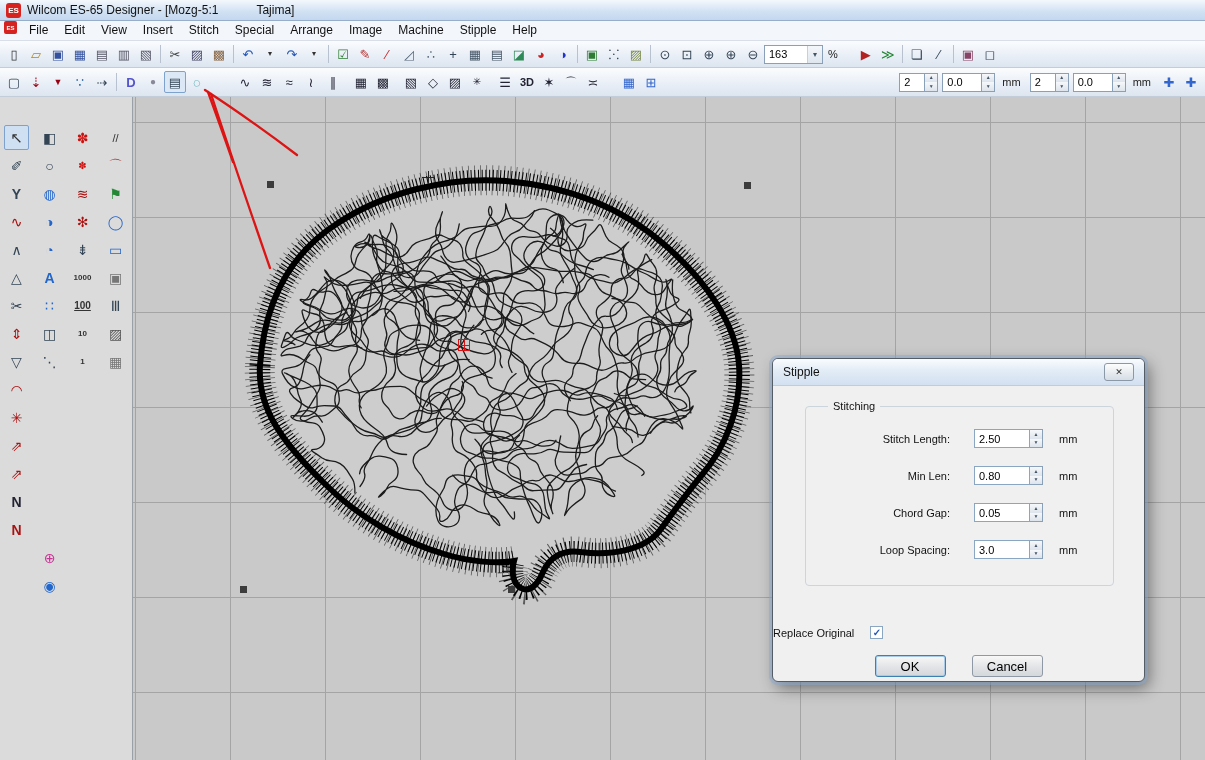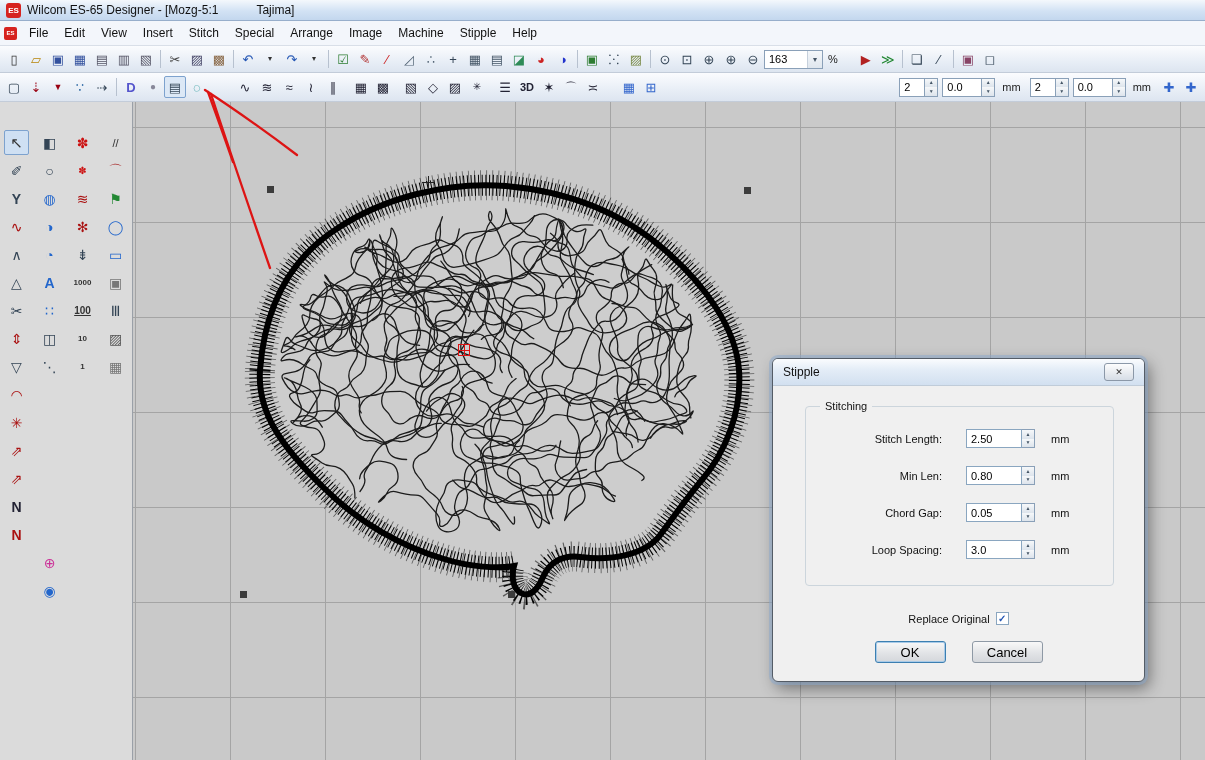--- a/index.html
+++ b/index.html
@@ -11,21 +11,21 @@
   
   .titlebar{height:21px;background:linear-gradient(#f4f8fc,#d2e2f4 55%,#c3d7ee);
     border-bottom:1px solid #97aecb;display:flex;align-items:center;gap:6px;padding:0 6px}
   .appicon{width:15px;height:15px;background:#d6231f;color:#fff;font-size:8px;font-weight:bold;
     display:flex;align-items:center;justify-content:center;border-radius:3px;flex:0 0 auto}
   .wtitle{font-size:12px;white-space:nowrap}
   .wtitle2{font-size:12px;margin-left:32px;white-space:nowrap}
 
   
   .menubar{height:20px;background:#f3f6fb;border-bottom:1px solid #d9dfe8;display:flex;
-    align-items:center;padding:12px 4px;gap:0}
+    align-items:flex-start;padding:0 4px;gap:0}
   .docicon{width:13px;height:13px;background:#d6231f;color:#fff;font-size:6px;font-weight:bold;
     display:flex;align-items:center;justify-content:center;border-radius:2px;margin-right:4px}
   .menuitems{display:flex;align-items:center}
   .mitem{padding:2px 8px;cursor:default}
 
   
   .toolbar{display:flex;align-items:center;background:linear-gradient(#fbfcfe,#e8eef6 60%,#dde5f0);
     border-bottom:1px solid #c3ccd9;padding:0 3px}
   .tb1{height:27px}
   .tb2{height:29px}
@@ -80,28 +80,28 @@
   .dialog{position:absolute;left:772px;top:358px;width:373px;height:324px;background:#f0f0f0;
     border:1px solid #545c66;border-radius:6px;z-index:60;font-size:11px;
     box-shadow:0 0 0 3px rgba(140,170,205,.5),4px 6px 16px rgba(0,0,0,.45)}
   .dtitle{height:27px;display:flex;align-items:center;padding:0 10px;
     background:linear-gradient(#fafcfe,#e4edf7 40%,#d2e0f0);border-bottom:1px solid #c0ccd9;
     border-radius:5px 5px 0 0;font-size:12px}
   .dclose{margin-left:auto;width:30px;height:18px;border:1px solid #8b98a8;border-radius:3px;
     background:linear-gradient(#fdfdfd,#d6dde6);font-size:9px;display:flex;align-items:center;
     justify-content:center;color:#333;padding:0}
   .dialog fieldset{margin:14px 30px 0 32px;border:1px solid #ccd5dc;border-radius:4px;
-    padding:8px 8px 10px;height:186px}
+    padding:8px 16px 10px;height:186px}
   .dialog legend{font-size:11px;padding:0 5px;margin-left:6px}
   .frow{display:flex;align-items:center;height:37px}
   .flabel{width:128px;text-align:right;margin-right:24px}
   .finput{width:56px;height:19px;border:1px solid #8aa6c0;font-size:11px;padding:0 4px;
     font-family:inherit;outline:none}
   .funit{margin-left:16px}
-  .replacerow{display:flex;align-items:center;justify-content:center;margin-top:26px;gap:6px}
+  .replacerow{display:flex;align-items:center;justify-content:flex-start;margin-top:40px;gap:16px}
   .cb{width:13px;height:13px;border:1px solid #8aa6c0;background:#fff;display:flex;
     align-items:center;justify-content:center;font-size:10px;color:#2456b4;font-weight:bold;padding:0}
   .btnrow{display:flex;justify-content:center;gap:26px;margin-top:16px}
   .dbtn{width:71px;height:22px;border:1px solid #8e99a5;border-radius:3px;
     background:linear-gradient(#f8f8f8,#e0e2e5 60%,#d4d7db);font-size:13px;font-family:inherit}
   .dbtn.default{border-color:#3c7fb1;box-shadow:0 0 0 1px #a9cbe8 inset}
 </style>
 </head>
 <body>
 

